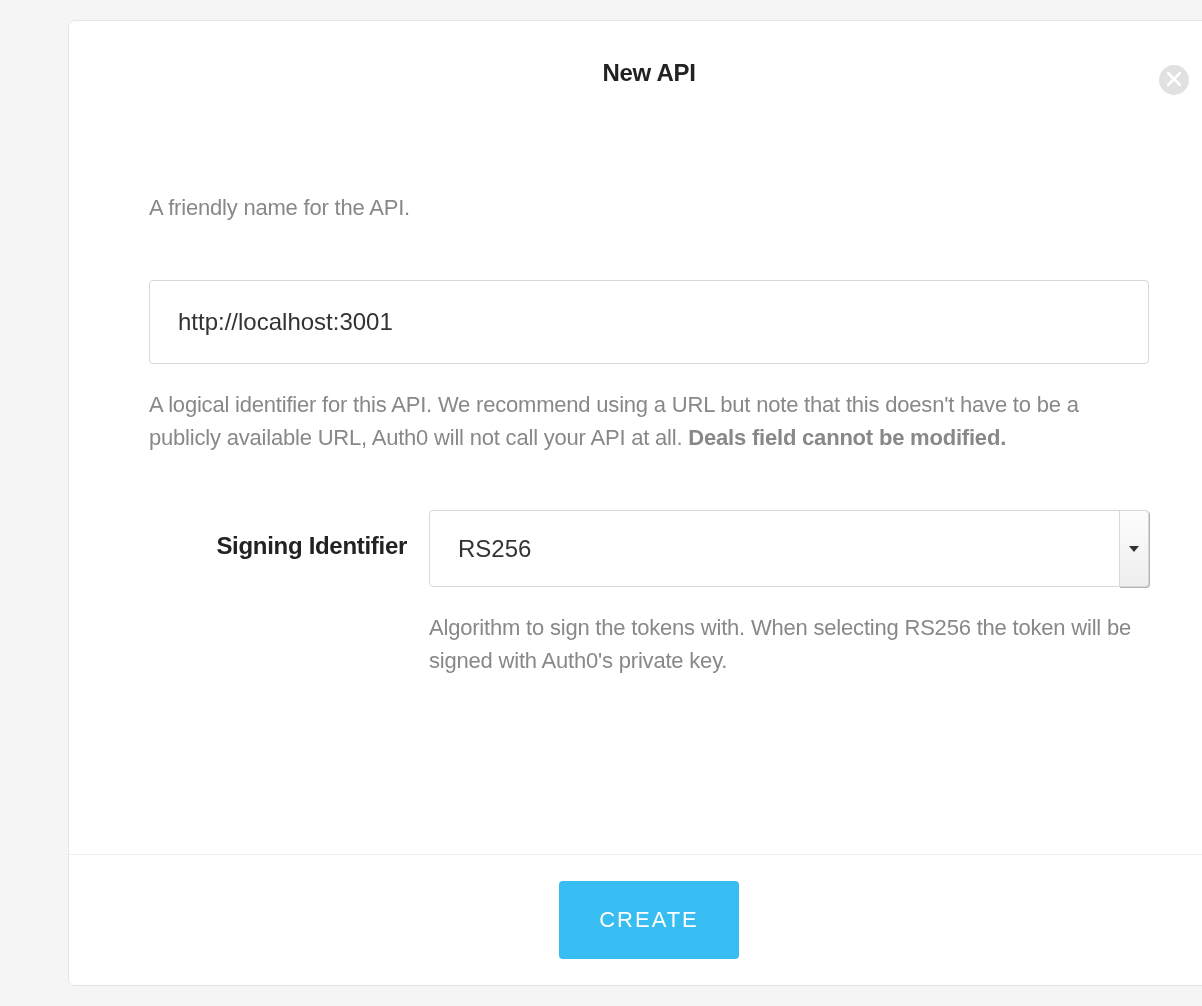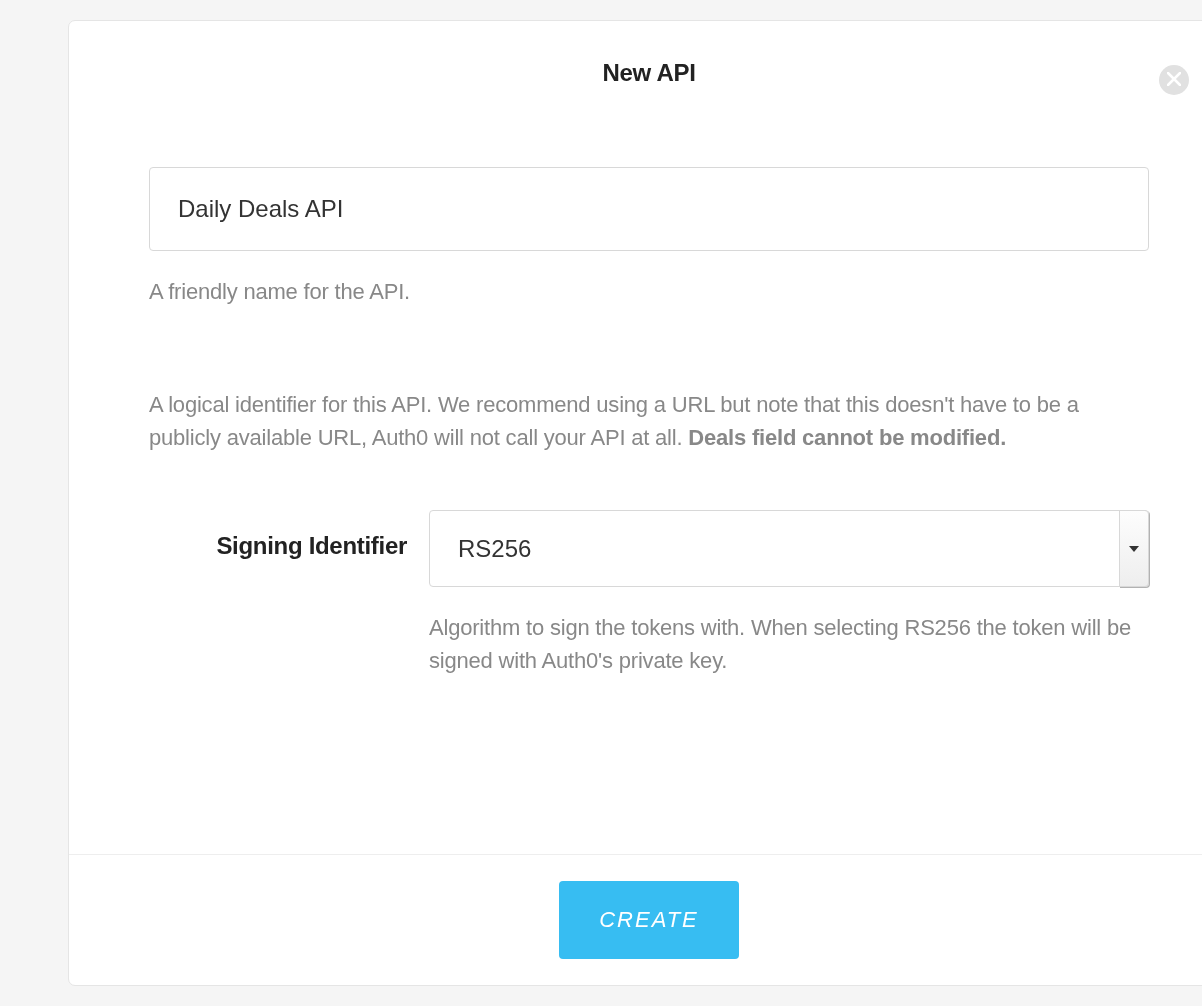--- a/index.html
+++ b/index.html
@@ -157,21 +157,20 @@
       background: #37bdf2;
       color: #fff;
       border: none;
       border-radius: 4px;
       font-size: 22px;
       font-weight: 500;
       letter-spacing: 2px;
       padding: 26px 40px;
       cursor: pointer;
       font-family: inherit;
-      font-style: italic;
     }
   </style>
 </head>
 <body>
 
 <div class="modal">
   <div class="modal-header">
     <h1 class="modal-title">New API</h1>
     <button class="close-btn" aria-label="Close">
       <span>
@@ -179,27 +178,27 @@
             <path d="M1 1 L13 13 M13 1 L1 13" stroke="#ffffff" stroke-width="2.5" stroke-linecap="round" fill="none"></path>
           </svg>
       </span>
     </button>
   </div>
 
   <div class="modal-body">
 
     <div class="form-row">
       <div class="form-input-col">
-        <input type="text" class="text-input" value="Daily Deals API" style="">
         <p class="help-text">A friendly name for the API.</p>
       </div>
     </div>
 
     <div class="form-row">
       <div class="form-input-col">
+        <input type="text" class="text-input" value="http://localhost:3001" style="">
         <p class="help-text"><span>A logical identifier for this API. We recommend using a URL but note that this doesn't have to be a publicly available URL, Auth0 will not call your API at all. </span><span class="bold">Deals field cannot be modified.</span></p>
       </div>
     </div>
 
     <div class="form-row" style="margin-bottom:30px;">
       <div class="form-label-col">
         <label class="form-label">Signing Identifier</label>
       </div>
       <div class="form-input-col">
         <div class="select-wrapper">

